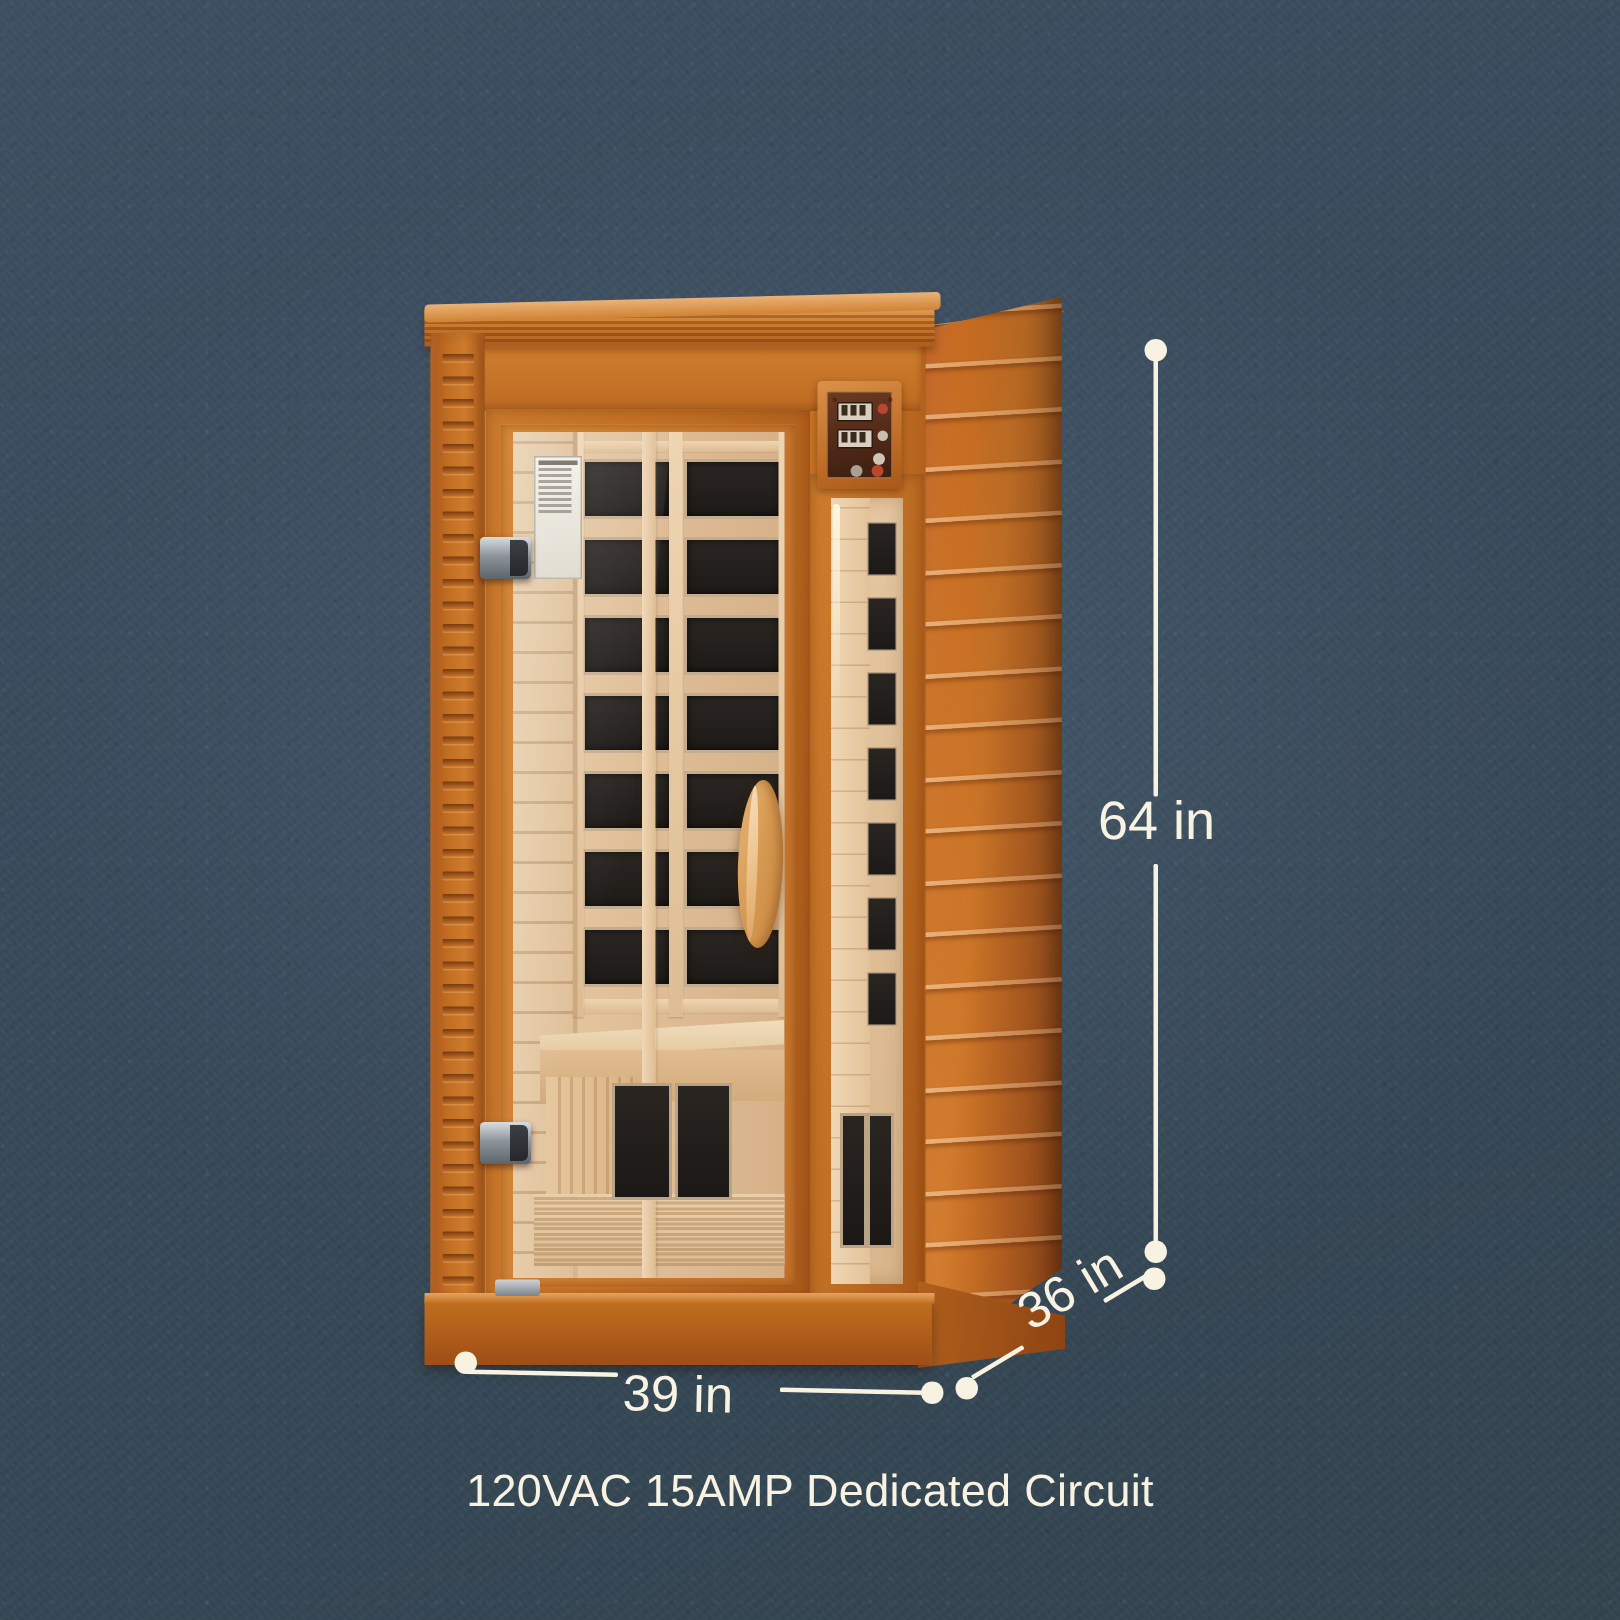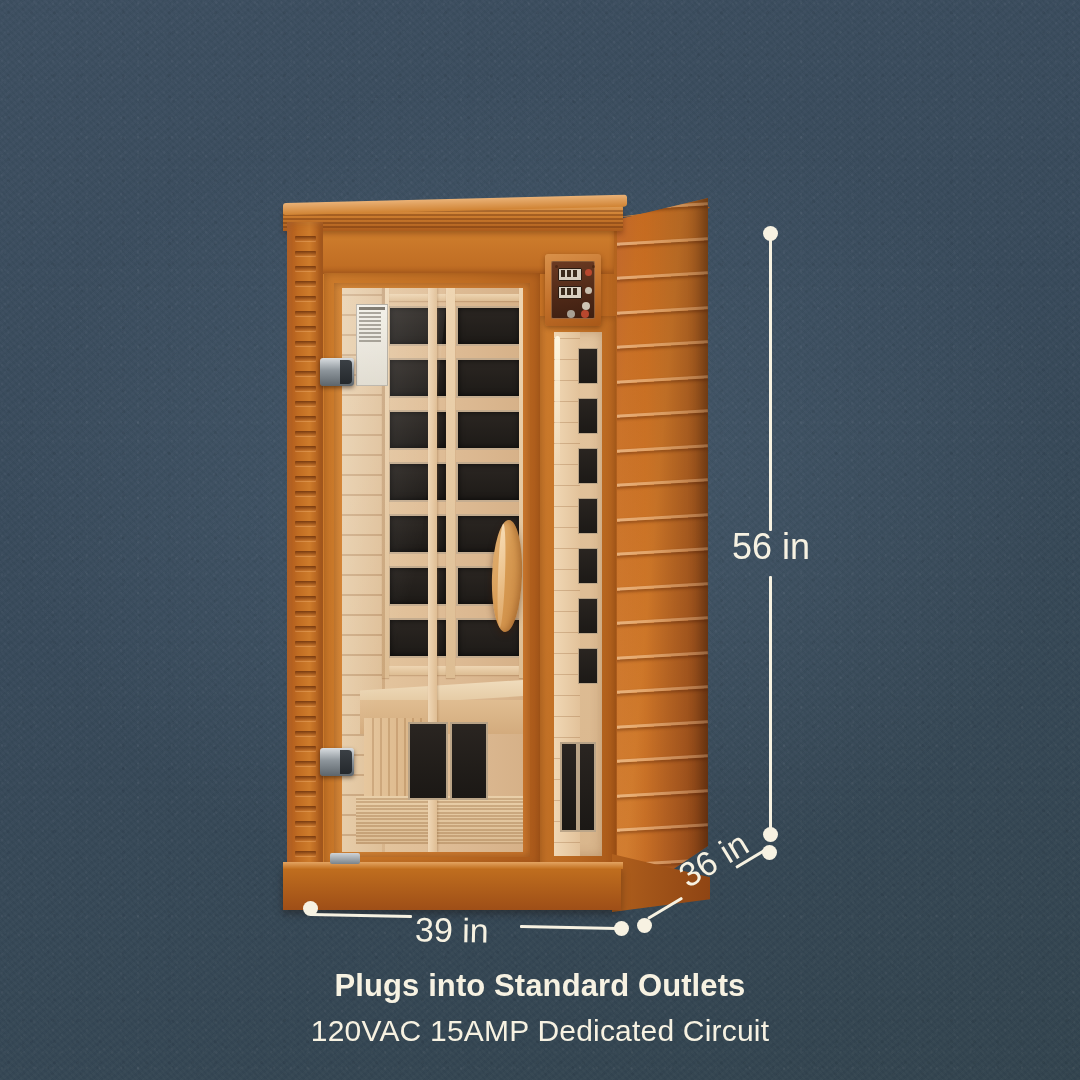--- a/index.html
+++ b/index.html
@@ -587,32 +587,31 @@
 
     <div class="base-side"></div>
     <div class="base"></div>
     <div class="base-lip"></div>
   </div>
 
   <div class="dimdot" style="left:763px;top:226px;"></div>
   <div class="dimline" style="left:769px;top:233px;width:3px;height:298px;"></div>
   <div class="dimline" style="left:769px;top:576px;width:3px;height:258px;"></div>
   <div class="dimdot" style="left:763px;top:827px;"></div>
-  <div class="dimlabel" style="left:732px;top:526px;font-size:36px;">56 in</div>
+  <div class="dimlabel" style="left:732px;top:526px;font-size:36px;">64 in</div>
 
   <div class="dimdot" style="left:303px;top:901px;"></div>
   <div class="dimline" style="left:310px;top:913px;width:102px;height:3px;transform:rotate(1.1deg);transform-origin:left center;"></div>
   <div class="dimlabel" style="left:415px;top:911px;font-size:34px;transform:rotate(1.2deg);">39 in</div>
   <div class="dimline" style="left:520px;top:925px;width:98px;height:3px;transform:rotate(1.2deg);transform-origin:left center;"></div>
   <div class="dimdot" style="left:614px;top:921px;"></div>
 
   <div class="dimdot" style="left:637px;top:918px;"></div>
   <div class="dimline" style="left:648px;top:917px;width:40px;height:3px;transform:rotate(-31deg);transform-origin:left center;"></div>
   <div class="dimlabel" style="left:672px;top:862px;font-size:34px;transform:rotate(-31deg);transform-origin:left top;">36 in</div>
   <div class="dimline" style="left:736px;top:866px;width:36px;height:3px;transform:rotate(-31deg);transform-origin:left center;"></div>
   <div class="dimdot" style="left:762px;top:845px;"></div>
 
   <div class="footer-wrap">
-    <div class="f-main">Plugs into Standard Outlets</div>
     <div class="f-sub">120VAC 15AMP Dedicated Circuit</div>
   </div>
 
 </div>
 
 </body></html>

